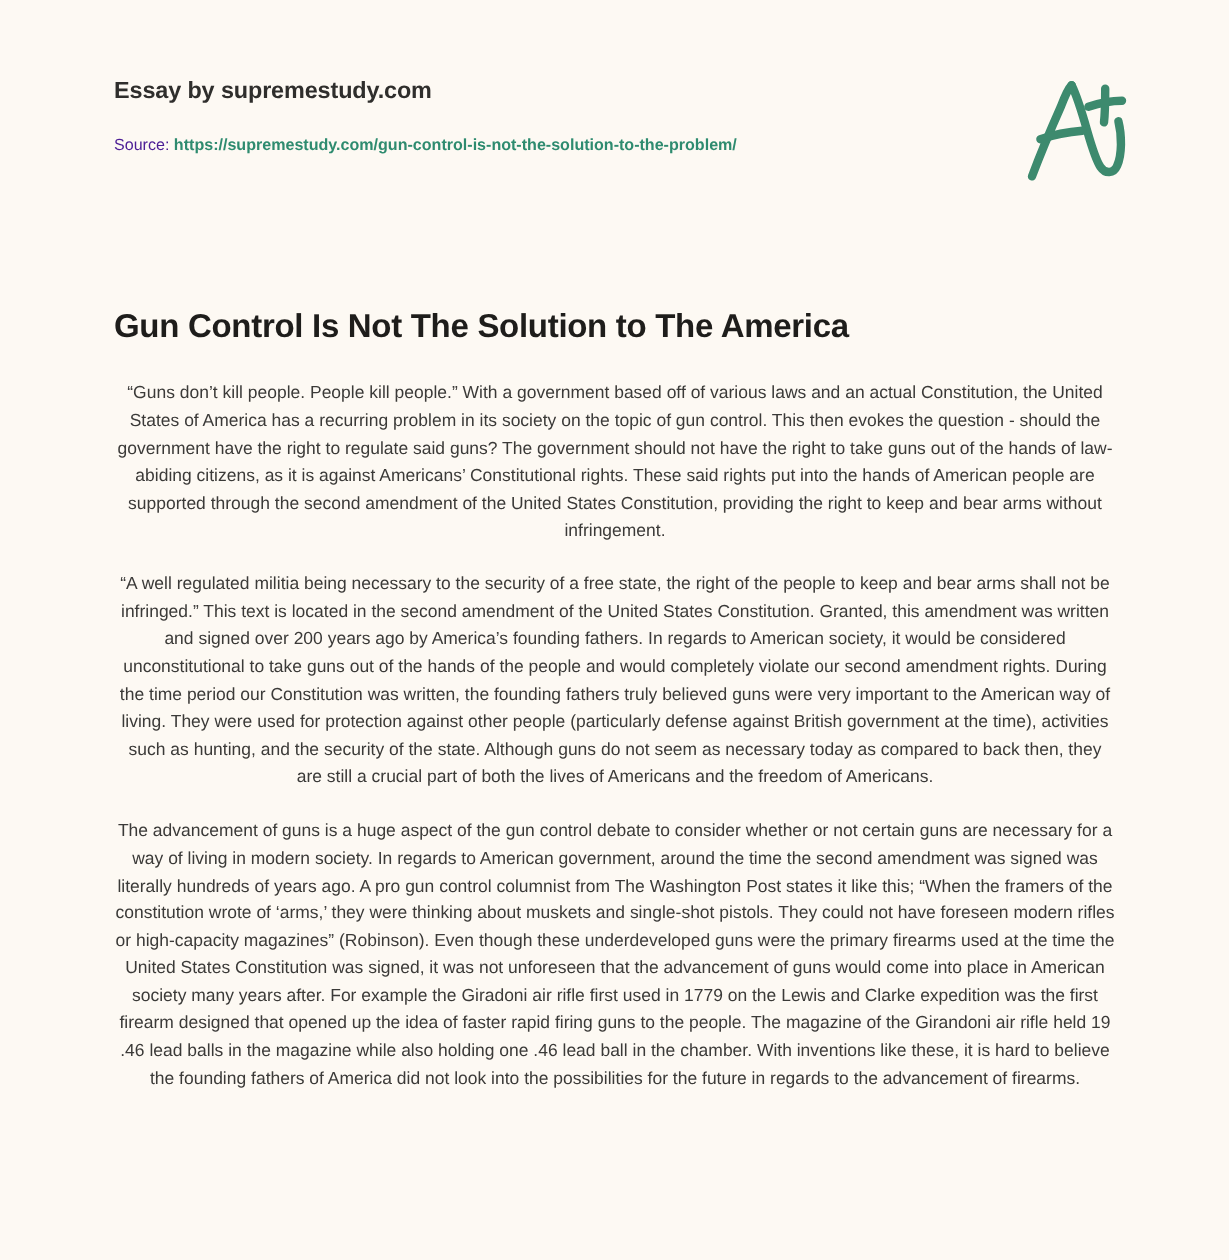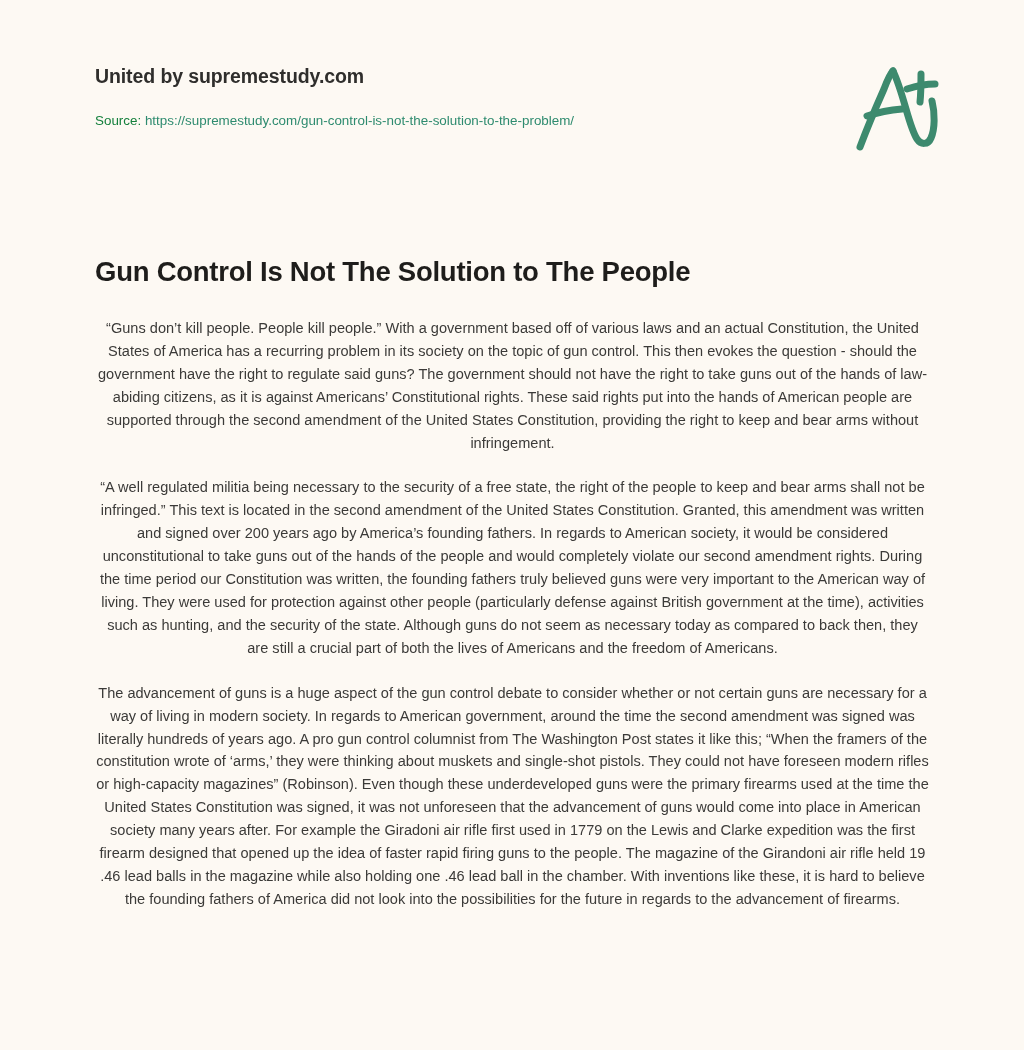--- a/index.html
+++ b/index.html
@@ -42,25 +42,26 @@
     white-space: nowrap;
   }
 
   .source-line {
     margin-top: 24px;
     font-size: 13.4px;
     line-height: 1.3;
     white-space: nowrap;
   }
   .source-label {
-    color: #15803d;
+    color: #4c1d95;
   }
   .source-url {
     color: #2e8b6f;
     text-decoration: none;
+    font-weight: bold;
   }
 
   
   .logo {
     position: absolute;
     top: 55px;
     right: 74px;
     width: 104px;
     height: 104px;
   }
@@ -93,21 +94,21 @@
   .article p:last-child {
     margin-bottom: 0;
   }
 </style>
 </head>
 <body>
 
 <div class="page">
 
   <div class="header">
-    <div class="byline">United by supremestudy.com</div>
+    <div class="byline">Essay by supremestudy.com</div>
 
     <div class="source-line">
       <span class="source-label">Source:</span>
       <a class="source-url" href="#">https://supremestudy.com/gun-control-is-not-the-solution-to-the-problem/</a>
     </div>
 
     <div class="logo">
       <svg viewBox="0 0 104 104" xmlns="http://www.w3.org/2000/svg">
         <g fill="none" stroke="#3d8a6e" stroke-linecap="round" stroke-linejoin="round">
 
@@ -119,21 +120,21 @@
           <path d="M21 61 C 30 58, 44 55, 56 54" stroke-width="7"></path>
 
           <path d="M61 34 C 70 31, 80 29, 89 29" stroke-width="7"></path>
 
           <path d="M75 19 C 75 28, 75 38, 74 47" stroke-width="7"></path>
         </g>
       </svg>
     </div>
   </div>
 
-  <h1 class="title">Gun Control Is Not The Solution to The People</h1>
+  <h1 class="title">Gun Control Is Not The Solution to The America</h1>
 
   <div class="article">
     <p>“Guns don’t kill people. People kill people.” With a government based off of various laws and an actual Constitution, the United States of America has a recurring problem in its society on the topic of gun control. This then evokes the question - should the government have the right to regulate said guns? The government should not have the right to take guns out of the hands of law-abiding citizens, as it is against Americans’ Constitutional rights. These said rights put into the hands of American people are supported through the second amendment of the United States Constitution, providing the right to keep and bear arms without infringement.</p>
     <p>“A well regulated militia being necessary to the security of a free state, the right of the people to keep and bear arms shall not be infringed.” This text is located in the second amendment of the United States Constitution. Granted, this amendment was written and signed over 200 years ago by America’s founding fathers. In regards to American society, it would be considered unconstitutional to take guns out of the hands of the people and would completely violate our second amendment rights. During the time period our Constitution was written, the founding fathers truly believed guns were very important to the American way of living. They were used for protection against other people (particularly defense against British government at the time), activities such as hunting, and the security of the state. Although guns do not seem as necessary today as compared to back then, they are still a crucial part of both the lives of Americans and the freedom of Americans.</p>
     <p>The advancement of guns is a huge aspect of the gun control debate to consider whether or not certain guns are necessary for a way of living in modern society. In regards to American government, around the time the second amendment was signed was literally hundreds of years ago. A pro gun control columnist from The Washington Post states it like this; “When the framers of the constitution wrote of ‘arms,’ they were thinking about muskets and single-shot pistols. They could not have foreseen modern rifles or high-capacity magazines” (Robinson). Even though these underdeveloped guns were the primary firearms used at the time the United States Constitution was signed, it was not unforeseen that the advancement of guns would come into place in American society many years after. For example the Giradoni air rifle first used in 1779 on the Lewis and Clarke expedition was the first firearm designed that opened up the idea of faster rapid firing guns to the people. The magazine of the Girandoni air rifle held 19 .46 lead balls in the magazine while also holding one .46 lead ball in the chamber. With inventions like these, it is hard to believe the founding fathers of America did not look into the possibilities for the future in regards to the advancement of firearms.</p>
   </div>
 
 </div>
 
 </body></html>

